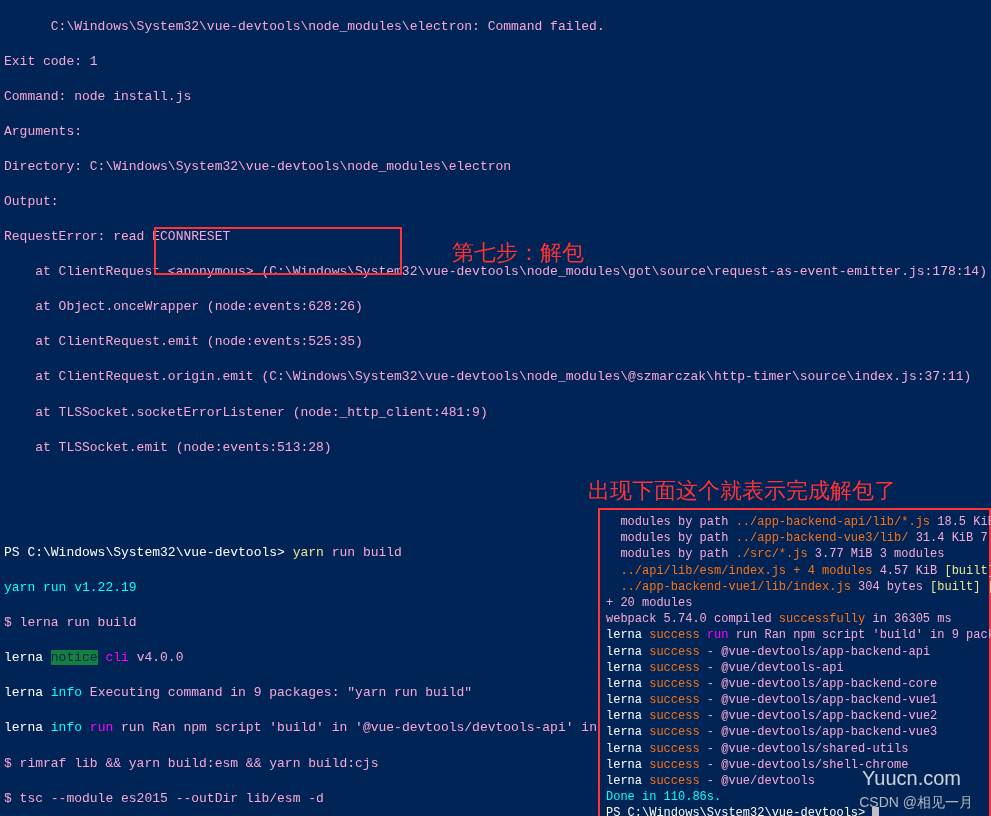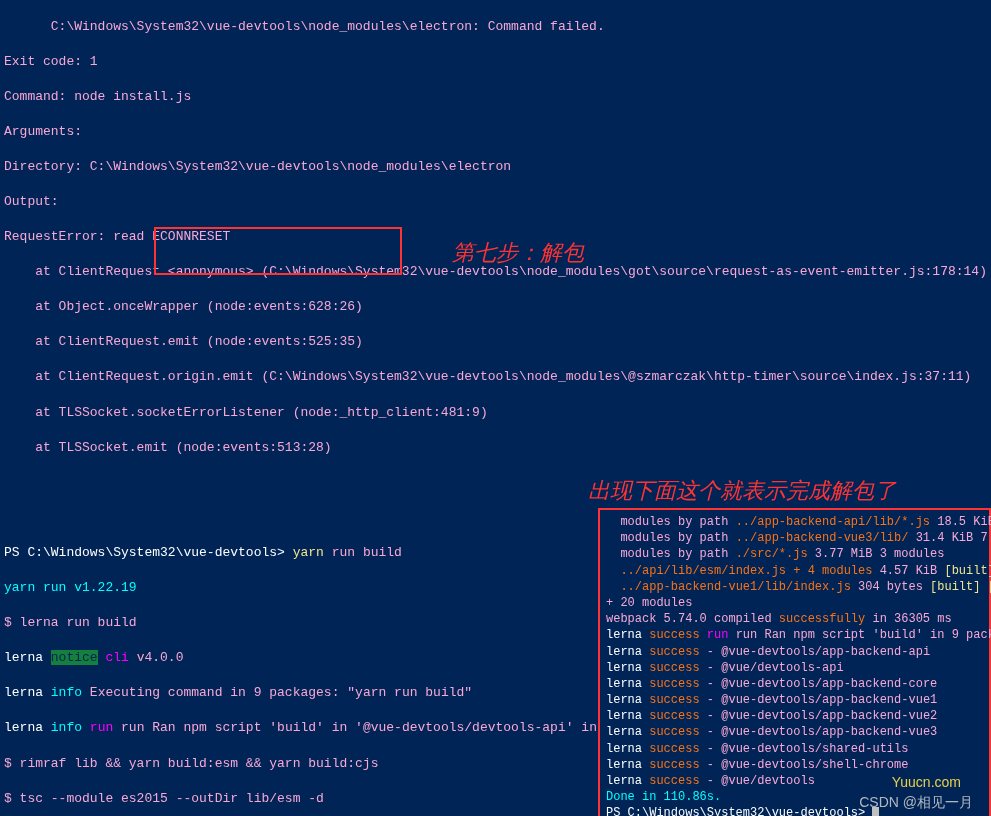--- a/index.html
+++ b/index.html
@@ -25,44 +25,43 @@
   .green { color: #f97316; }
   .magenta { color: #ff00ff; }
   .white { color: #ffffff; text-align: right; }
   .gray { color: #f9a8d4; }
   .inv { background: #15803d; color: #012456; }
   .annotation {
     position: absolute;
     color: #ff3333;
     font-family: 'Microsoft YaHei', sans-serif;
     font-size: 22px;
-    font-style: italic;
   }
   .redbox {
     position: absolute;
     border: 2px solid #ff3333;
     background: transparent;
   }
   .watermark {
     position: absolute;
     right: 18px;
     bottom: 4px;
     color: #d0d0d0;
     font-family: 'Microsoft YaHei', sans-serif;
     font-size: 14px;
     opacity: 0.85;
     text-align: center;
   }
   .yuucn {
     position: absolute;
     right: 30px;
     bottom: 24px;
-    color: #fde047;
+    color: #e5e5e5;
     font-family: Arial, sans-serif;
-    font-size: 14px;
+    font-size: 20px;
     opacity: 0.9;
   }
   .cursor {
     display: inline-block;
     width: 7px;
     height: 12px;
     background: #c0c0c0;
     vertical-align: middle;
   }
   .sub-panel {

